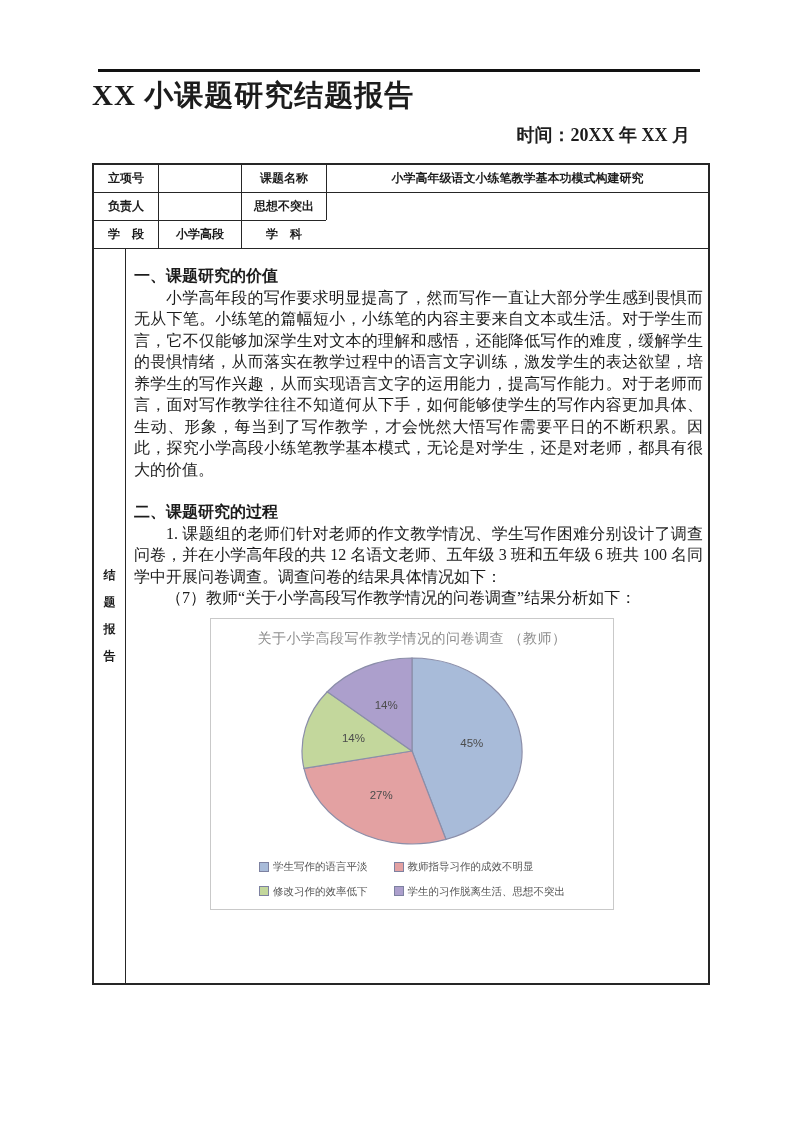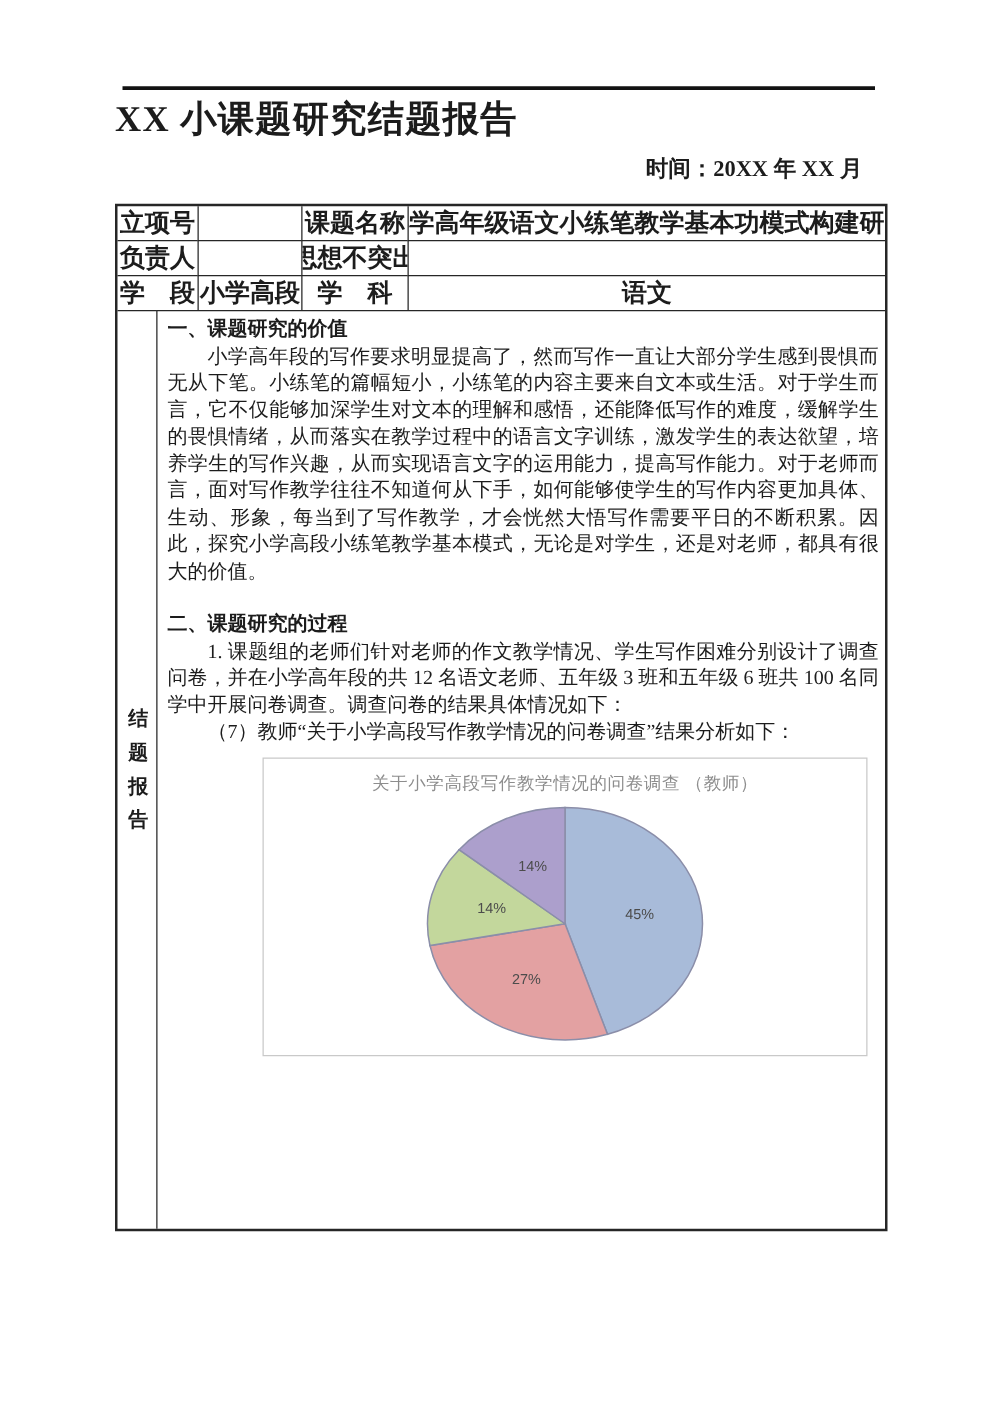--- a/index.html
+++ b/index.html
@@ -17,43 +17,43 @@
 
   .doc-table{
     position:absolute;left:92px;top:163px;width:618px;height:822px;
     border:2px solid #262626;box-sizing:border-box;
     display:flex;flex-direction:column;background:#fff;
   }
   .hdr-grid{display:grid;grid-template-columns:64px 83px 85px 1fr;grid-template-rows:27px 28px 28px;}
   .hdr-grid .cell{
     border-left:1.6px solid #262626;border-top:1.6px solid #262626;
     display:flex;align-items:center;justify-content:center;
-    font-size:20px;font-weight:600;white-space:nowrap;overflow:hidden;
+    font-size:12px;font-weight:600;white-space:nowrap;overflow:hidden;
   }
   .hdr-grid .cell.no-left{border-left:none;}
   .hdr-grid .cell.no-top{border-top:none;}
 
   .body-grid{flex:1;display:grid;grid-template-columns:31px 1fr;min-height:0;}
   .side-cell{border-top:1.6px solid #262626;display:flex;align-items:center;justify-content:center;}
   .vert-text{
-    width:18px;font-size:16px;font-weight:600;line-height:27px;
-    text-align:right;word-break:break-all;
+    width:18px;font-size:12px;font-weight:600;line-height:27px;
+    text-align:center;word-break:break-all;
   }
   .content-cell{
     border-top:1.6px solid #262626;border-left:1.6px solid #262626;
-    padding:4px 5px 0 8px;font-size:16px;line-height:21.5px;
+    padding:16px 5px 0 8px;font-size:16px;line-height:21.5px;
     text-align:justify;overflow:hidden;
   }
   .content-cell p{margin:0;}
   .sec-heading{font-weight:bold;}
   .indent{text-indent:2em;}
   .sec2-gap{margin-top:21px !important;}
 
   .chart-box{
-    width:484px;box-sizing:border-box;border:1px solid #c9c9c9;background:#fff;
+    width:404px;box-sizing:border-box;border:1px solid #c9c9c9;background:#fff;
     margin:9px 0 6px 76px;padding:9px 0 7px;
     font-family:"Liberation Sans","DejaVu Sans",sans-serif;
   }
   .chart-title{text-align:center;font-size:14px;color:#8d8d8d;letter-spacing:.5px;}
   .pie-wrap{display:flex;justify-content:center;margin-top:4px;}
   .slice-label{font-size:11.5px;fill:#4c4c4c;font-family:"Liberation Sans","DejaVu Sans",sans-serif;}
   .chart-legend{
     display:grid;grid-template-columns:auto auto;column-gap:26px;row-gap:3px;
     justify-content:center;margin-top:7px;font-size:10.5px;color:#555;
   }
@@ -75,21 +75,20 @@
     <div class="cell no-top">小学高年级语文小练笔教学基本功模式构建研究</div>
 
     <div class="cell no-left">负责人</div>
     <div class="cell"></div>
     <div class="cell">思想不突出</div>
     <div class="cell"></div>
 
     <div class="cell no-left">学　段</div>
     <div class="cell">小学高段</div>
     <div class="cell">学　科</div>
-    <div class="cell">语文</div>
   </div>
 
   <div class="body-grid">
     <div class="side-cell">
       <div class="vert-text">结题报告</div>
     </div>
     <div class="content-cell">
       <p class="sec-heading">一、课题研究的价值</p>
       <p class="indent">小学高年段的写作要求明显提高了，然而写作一直让大部分学生感到畏惧而无从下笔。小练笔的篇幅短小，小练笔的内容主要来自文本或生活。对于学生而言，它不仅能够加深学生对文本的理解和感悟，还能降低写作的难度，缓解学生的畏惧情绪，从而落实在教学过程中的语言文字训练，激发学生的表达欲望，培养学生的写作兴趣，从而实现语言文字的运用能力，提高写作能力。对于老师而言，面对写作教学往往不知道何从下手，如何能够使学生的写作内容更加具体、生动、形象，每当到了写作教学，才会恍然大悟写作需要平日的不断积累。因此，探究小学高段小练笔教学基本模式，无论是对学生，还是对老师，都具有很大的价值。</p>
 
@@ -104,17 +103,35 @@
               <path d="M 120 98 L 120.00 5.00 A 110 93 0 0 1 153.99 186.45 Z" fill="#a8bbd9" stroke="#8b8ea9" stroke-width="1.2"></path>
               <text x="179.8" y="94.0" text-anchor="middle" class="slice-label">45%</text>
               <path d="M 120 98 L 153.99 186.45 A 110 93 0 0 1 11.95 115.43 Z" fill="#e3a1a2" stroke="#8b8ea9" stroke-width="1.2"></path>
               <text x="89.2" y="146.0" text-anchor="middle" class="slice-label">27%</text>
               <path d="M 120 98 L 11.95 115.43 A 110 93 0 0 1 35.24 38.72 Z" fill="#c3d79c" stroke="#8b8ea9" stroke-width="1.2"></path>
               <text x="61.4" y="89.3" text-anchor="middle" class="slice-label">14%</text>
               <path d="M 120 98 L 35.24 38.72 A 110 93 0 0 1 120.00 5.00 Z" fill="#ac9fcc" stroke="#8b8ea9" stroke-width="1.2"></path>
               <text x="94.2" y="55.7" text-anchor="middle" class="slice-label">14%</text>
             </svg>
         </div>
+        <div class="chart-legend">
+            <div class="legend-item">
+              <span class="legend-swatch" style="background: rgb(168, 187, 217);"></span>
+              <span>学生写作的语言平淡</span>
+            </div>
+            <div class="legend-item">
+              <span class="legend-swatch" style="background: rgb(227, 161, 162);"></span>
+              <span>教师指导习作的成效不明显</span>
+            </div>
+            <div class="legend-item">
+              <span class="legend-swatch" style="background: rgb(195, 215, 156);"></span>
+              <span>修改习作的效率低下</span>
+            </div>
+            <div class="legend-item">
+              <span class="legend-swatch" style="background: rgb(172, 159, 204);"></span>
+              <span>学生的习作脱离生活、思想不突出</span>
+            </div>
+          </div>
       </div>
 
     </div>
   </div>
 </div>
 
 </body></html>

